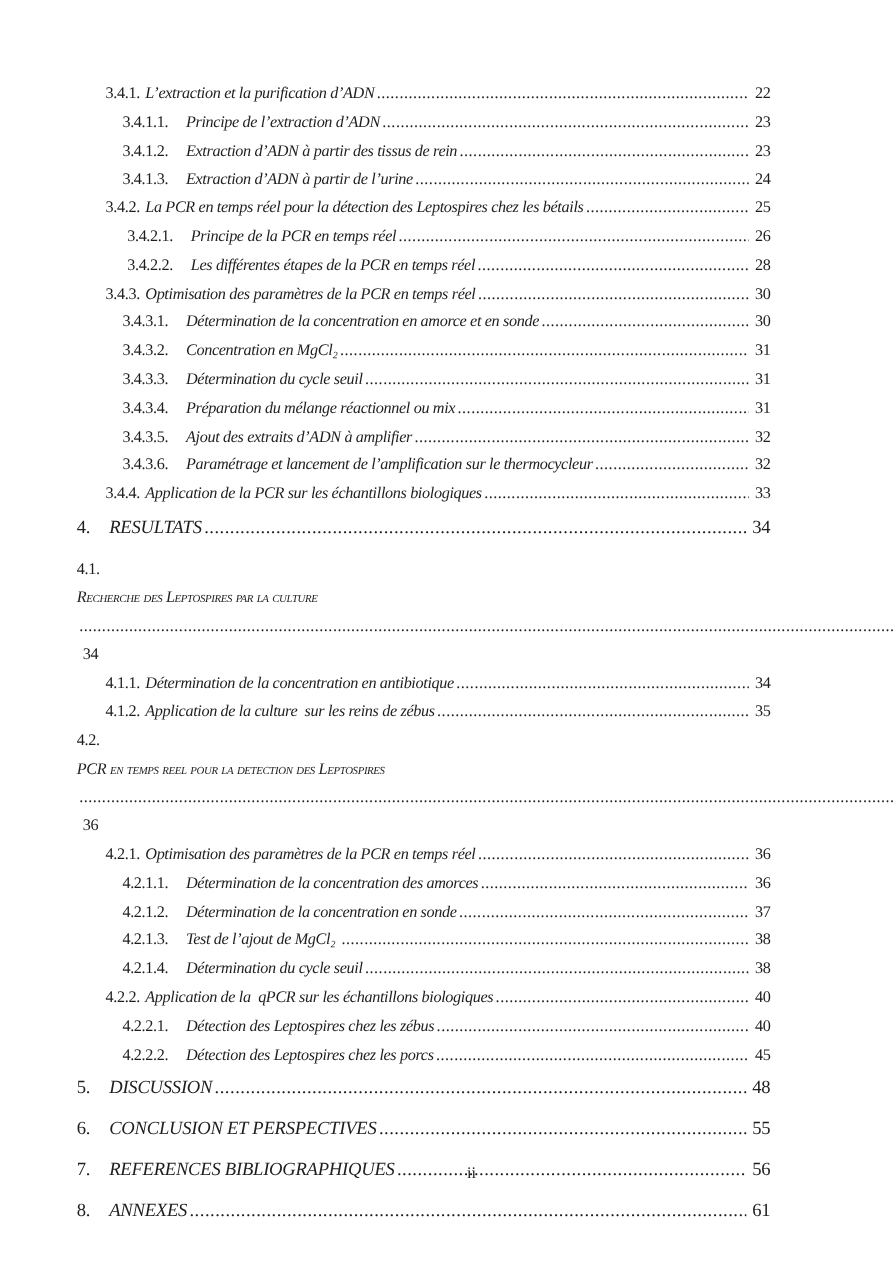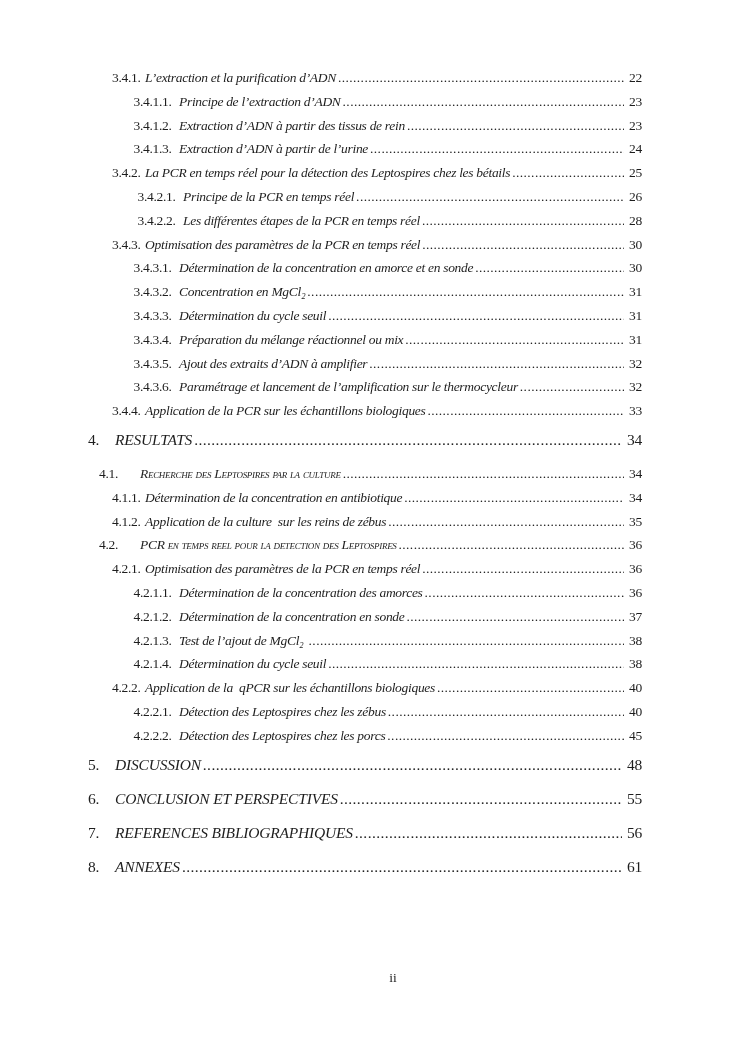--- a/index.html
+++ b/index.html
@@ -11,44 +11,44 @@
     background: #ffffff;
     color: #1e1e1e;
     font-family: "Liberation Serif", "DejaVu Serif", serif;
     overflow: hidden;
   }
   .sheet {
     position: absolute;
     left: 0; top: 0;
     width: 745px;
     box-sizing: border-box;
-    padding: 66px 103px 0 88px;
+    padding: 66px 103px 0 64px;
   }
   .entry {
     display: flex;
     align-items: baseline;
     font-size: 13.5px;
     line-height: 23.8px;
     letter-spacing: -0.3px;
     white-space: pre;
   }
   .lvl1 {
     font-size: 15.5px;
     line-height: 24px;
     margin: 5px 0 10px 0;
     letter-spacing: -0.2px;
   }
-  .lvl2 { margin-left: 11px; font-variant: small-caps; }
+  .lvl2 { font-variant: small-caps; flex-direction: column; }
   .lvl3 { margin-left: 24px; }
   .lvl4 { margin-left: 38px; }
   .num  { flex: 0 0 auto; }
   .lvl1 .num { width: 27px; }
   .lvl2 .num { width: 41px; }
   .lvl3 .num { margin-right: 4.5px; }
-  .lvl4 .num { width: 53px; text-align: center; }
+  .lvl4 .num { width: 53px; }
   .title { flex: 0 0 auto; font-style: italic; }
   .dots {
     flex: 1 1 auto;
     min-width: 0;
     overflow: hidden;
     letter-spacing: 0.4px;
     padding-left: 2px;
   }
   .page { flex: 0 0 auto; padding-left: 5px; font-variant: normal; }
   .footer {

